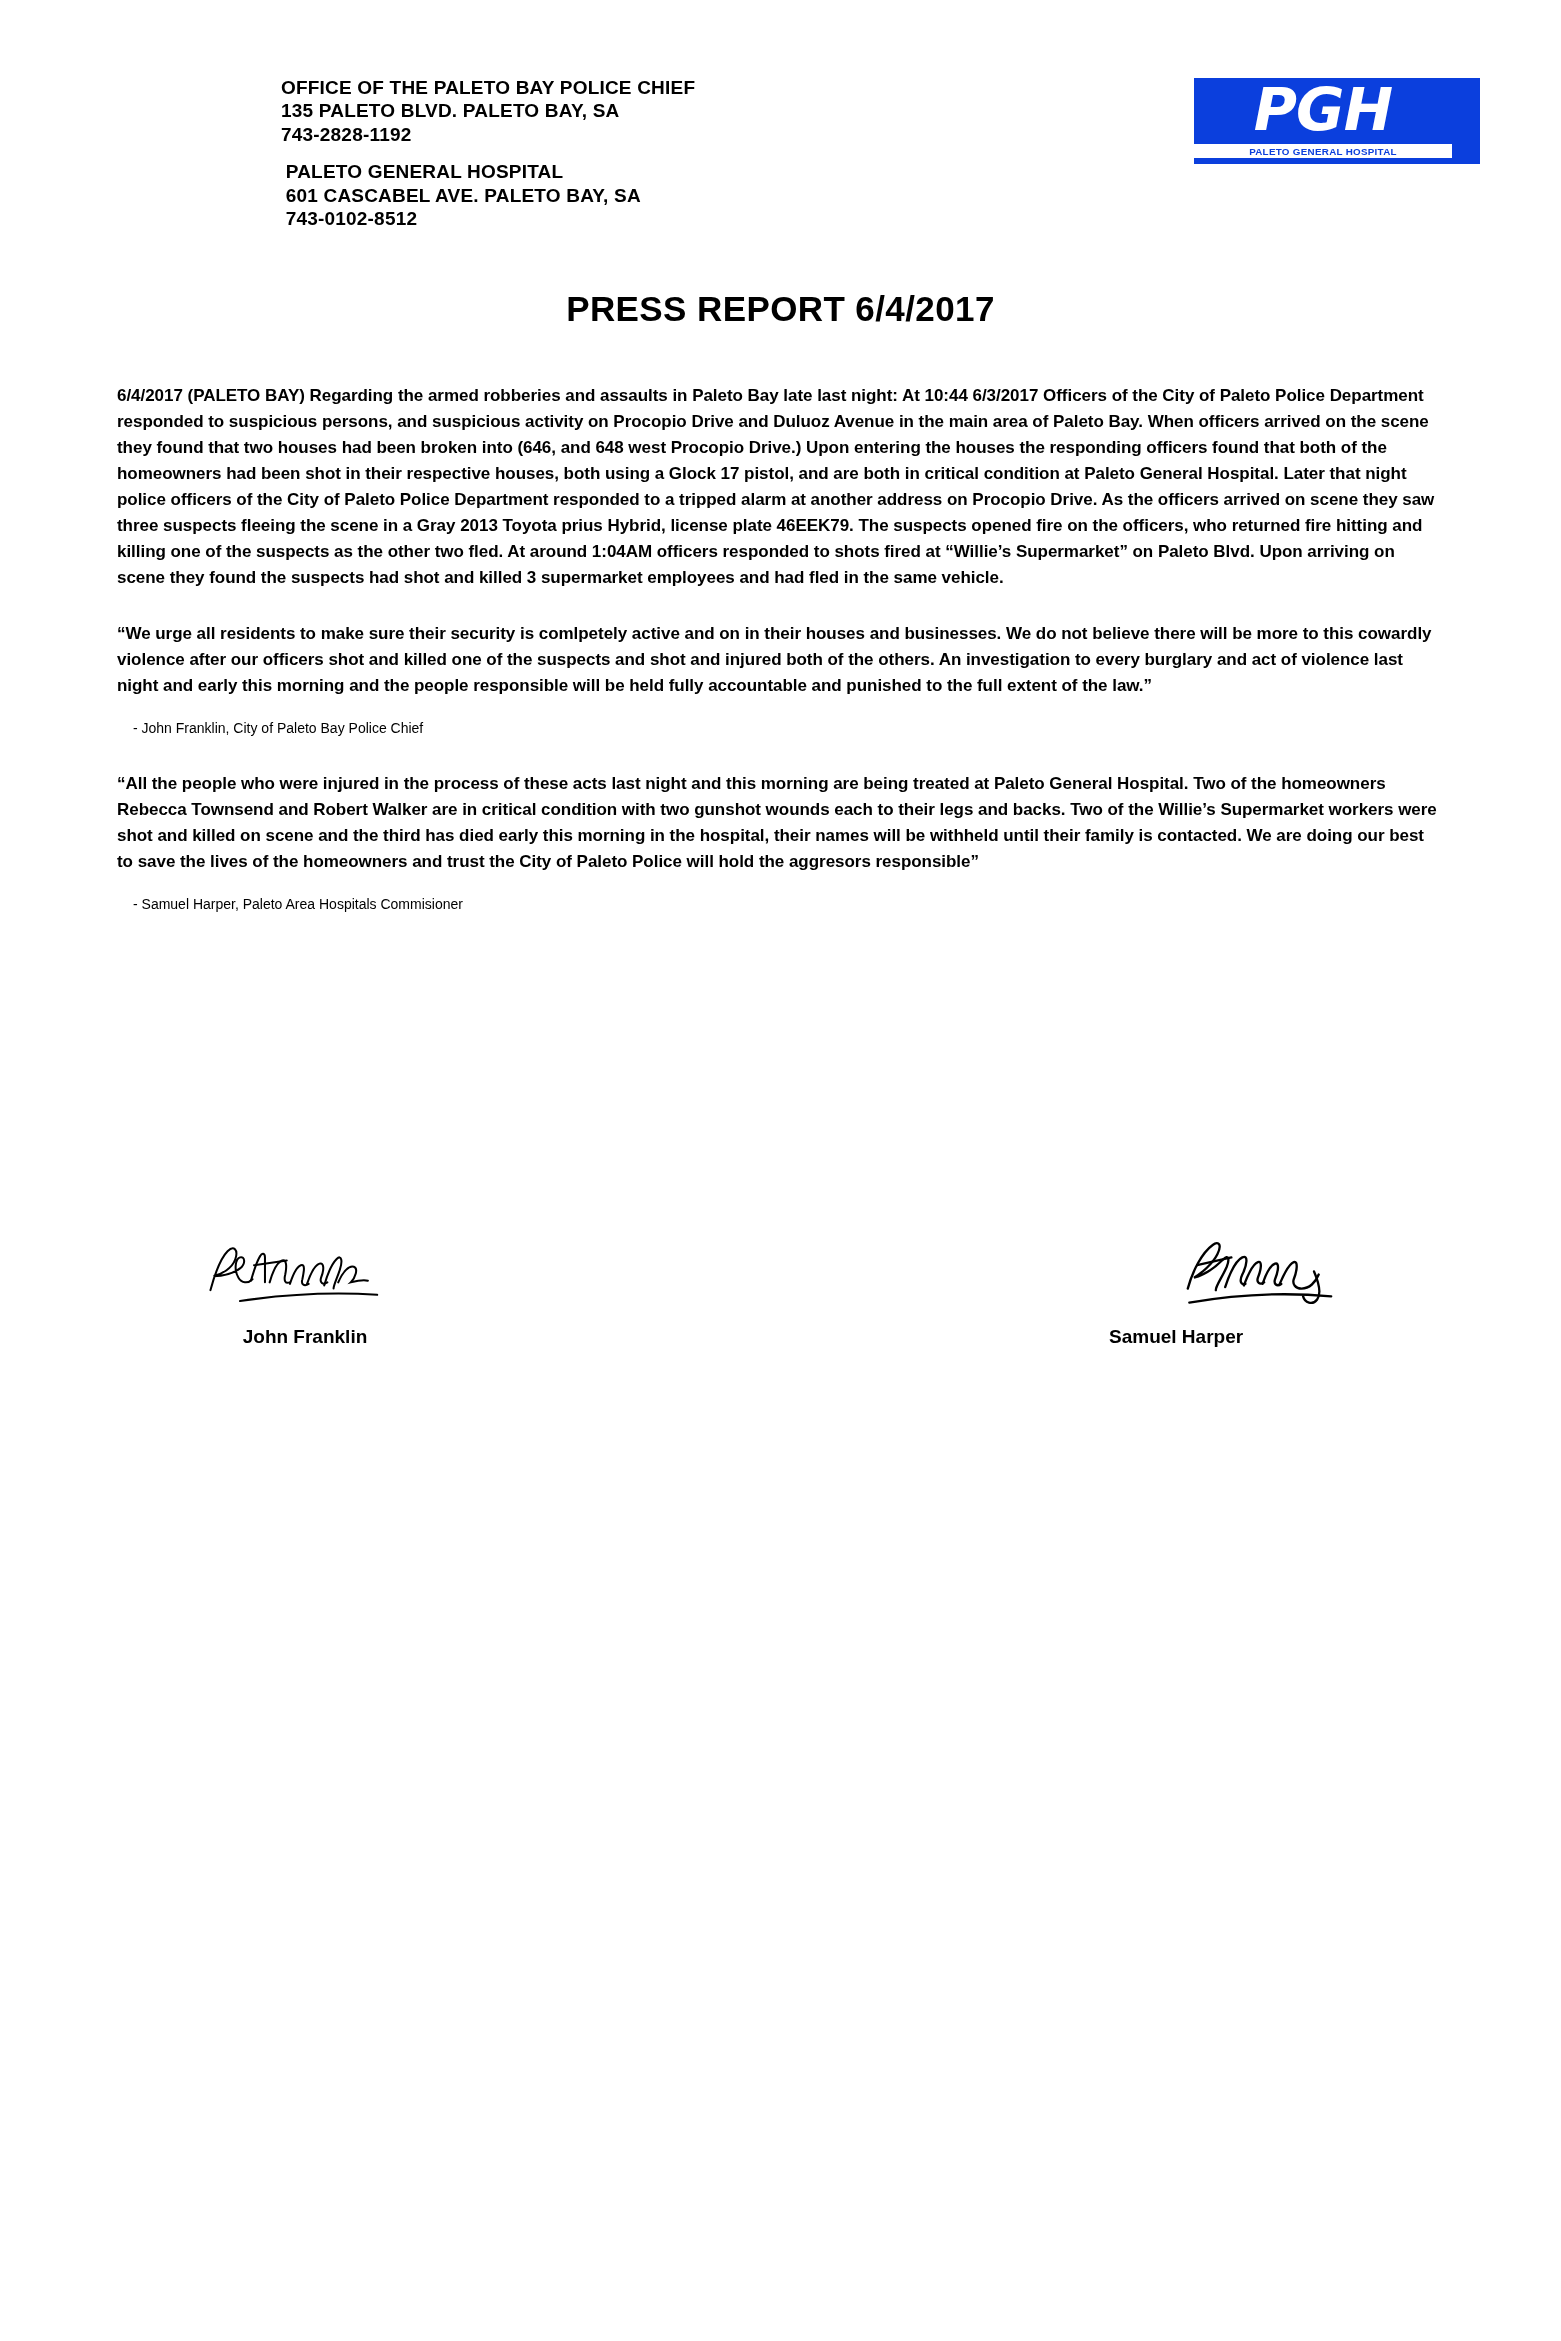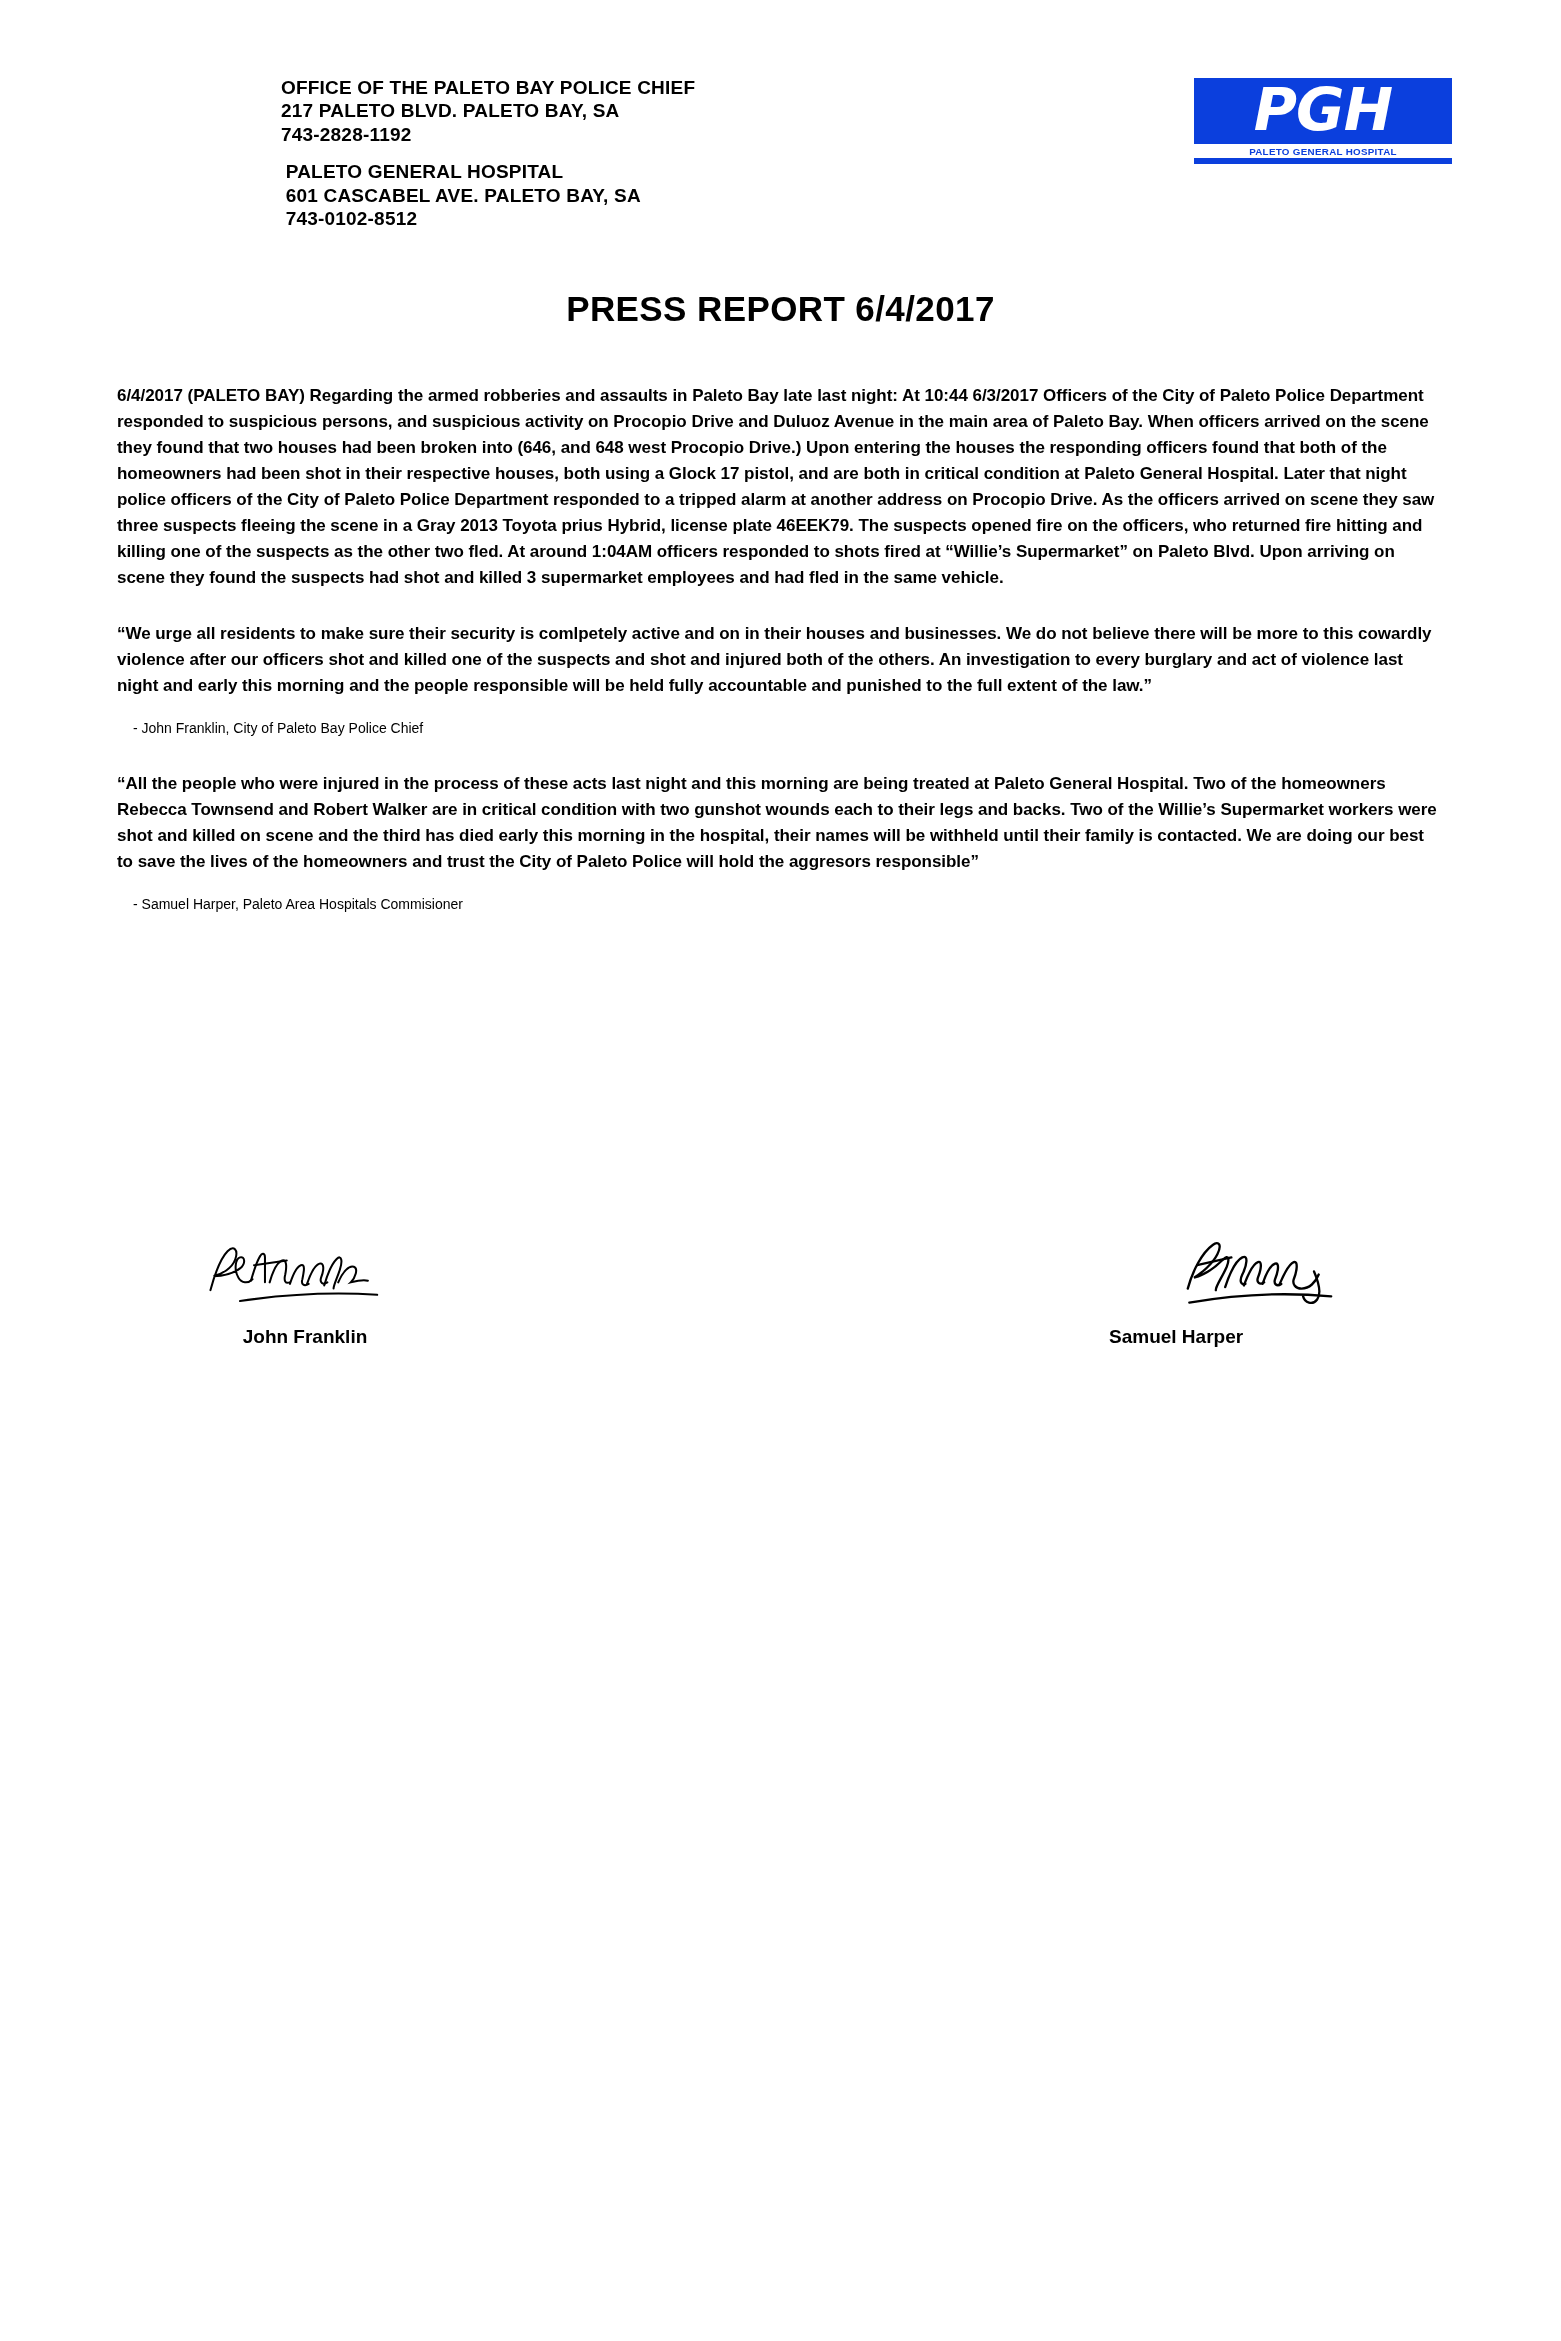--- a/index.html
+++ b/index.html
@@ -59,20 +59,21 @@
     width: 258px;
     height: 94px;
   }
   .pgh-box {
     position: absolute;
     left: 0;
     top: 0;
     width: 258px;
     height: 86px;
     background: #0b3fdd;
+    padding-left: 28px;
   }
   .pgh-white-stripe {
     position: absolute;
     left: 0;
     bottom: 0;
     width: 258px;
     height: 20px;
     background: #ffffff;
   }
   .pgh-bottom-bar {
@@ -175,21 +176,21 @@
 </head>
 <body>
 
 <div class="page">
 
   <div class="header">
 
 
     <div class="header-text">
       <div class="line">OFFICE OF THE PALETO BAY POLICE CHIEF</div>
-      <div class="line">217 PALETO BLVD. PALETO BAY, SA</div>
+      <div class="line">135 PALETO BLVD. PALETO BAY, SA</div>
       <div class="line">743-2828-1192</div>
       <div class="header-block-2">
         <div class="line">PALETO GENERAL HOSPITAL</div>
         <div class="line">601 CASCABEL AVE. PALETO BAY, SA</div>
         <div class="line">743-0102-8512</div>
       </div>
     </div>
 
     <div class="pgh-logo">
       <div class="pgh-box">

